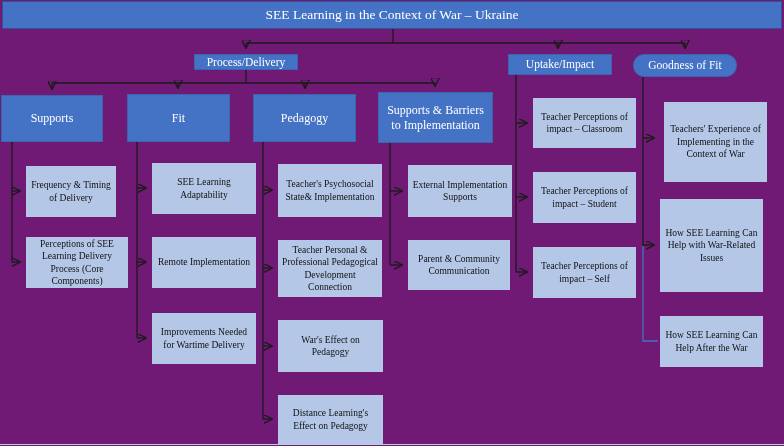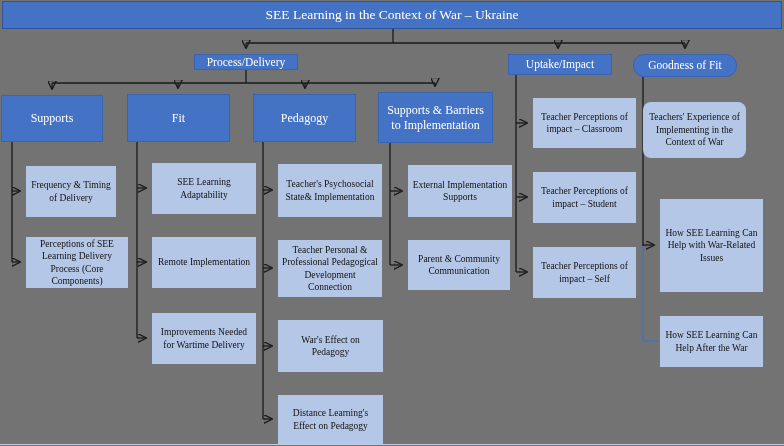--- a/index.html
+++ b/index.html
@@ -1,17 +1,17 @@
 <!DOCTYPE html>
 <html><head>
 <meta charset="utf-8">
 <style>
   html,body{margin:0;padding:0;background:#fff;}
   .canvas{
-    position:relative;width:784px;height:446px;background:#737373;overflow:hidden;
+    position:relative;width:784px;height:446px;background:#701a75;overflow:hidden;
     font-family:"Liberation Serif","DejaVu Serif",serif;
   }
   .node{
     position:absolute;box-sizing:border-box;display:flex;align-items:center;justify-content:center;
     text-align:center;
   }
   .banner{
     background:#4472C4;border:1px solid #2f5597;color:#ffffff;font-size:13.5px;
   }
   .dark{
@@ -113,18 +113,18 @@
   <div class="node light" style="left:278px;top:320px;width:105px;height:52px;">War's Effect on Pedagogy</div>
   <div class="node light" style="left:278px;top:395px;width:105px;height:49px;">Distance Learning's Effect on Pedagogy</div>
 
   <div class="node light" style="left:408px;top:165px;width:104px;height:52px;">External Implementation Supports</div>
   <div class="node light" style="left:408px;top:240px;width:102px;height:50px;">Parent &amp; Community Communication</div>
 
   <div class="node light" style="left:533px;top:98px;width:103px;height:50px;">Teacher Perceptions of impact – Classroom</div>
   <div class="node light" style="left:533px;top:172px;width:103px;height:51px;">Teacher Perceptions of impact – Student</div>
   <div class="node light" style="left:533px;top:247px;width:103px;height:51px;">Teacher Perceptions of impact – Self</div>
 
-  <div class="node light" style="left:643px;top:102px;width:103px;height:56px;border-radius:8px;">Teachers' Experience of Implementing in the Context of War</div>
+  <div class="node light" style="left:664px;top:102px;width:103px;height:80px;">Teachers' Experience of Implementing in the Context of War</div>
   <div class="node light" style="left:660px;top:199px;width:103px;height:93px;">How SEE Learning Can Help with War-Related Issues</div>
   <div class="node light" style="left:660px;top:316px;width:103px;height:51px;">How SEE Learning Can Help After the War</div>
 
   <div class="bottom-rule"></div>
 </div>
 
 </body></html>

